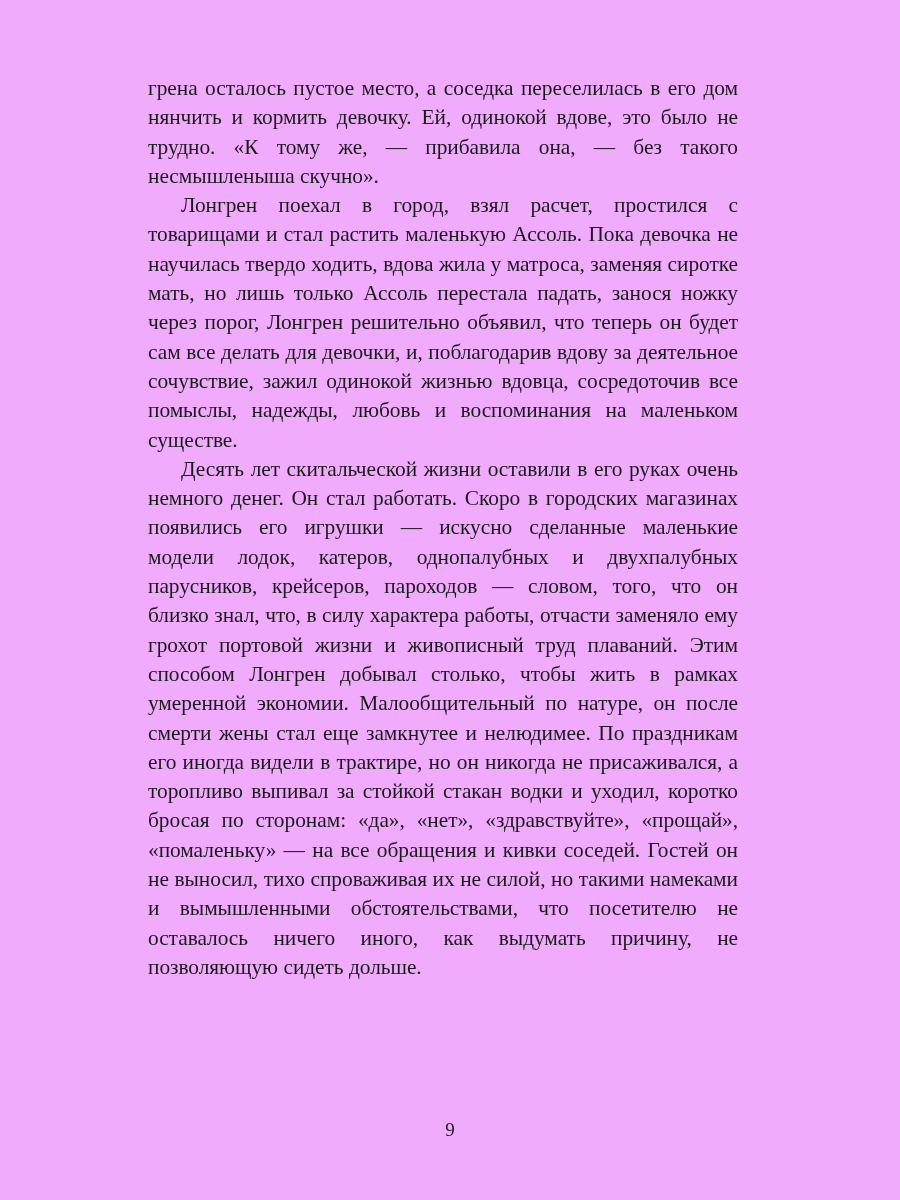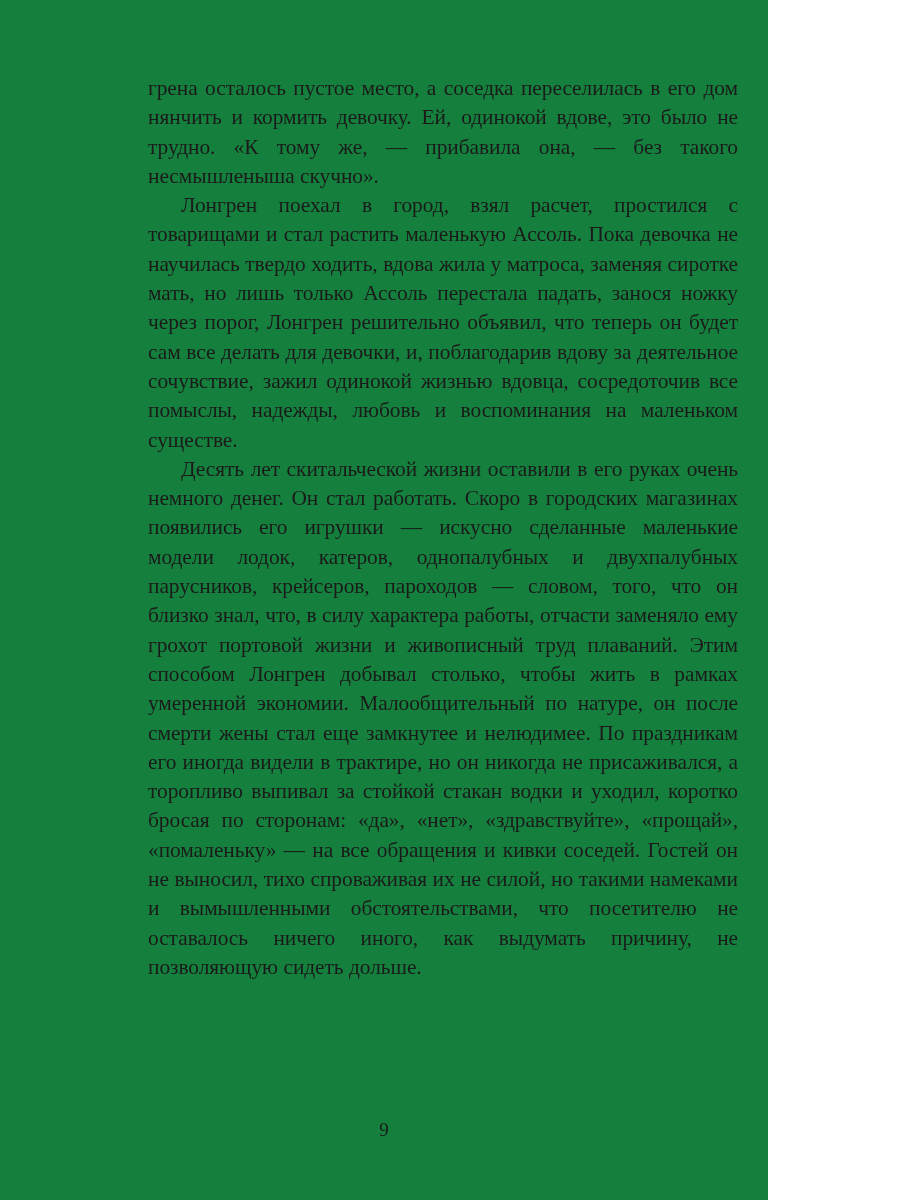--- a/index.html
+++ b/index.html
@@ -3,23 +3,23 @@
 <meta charset="utf-8">
 <title>Book page</title>
 <style>
   html, body {
     margin: 0;
     padding: 0;
     background: #ffffff;
   }
   .page {
     position: relative;
-    width: 768px;
+    width: 900px;
     height: 1200px;
-    background: #15803d;
+    background: #f0abfc;
     overflow: hidden;
     box-sizing: border-box;
   }
   .text-block {
     position: absolute;
     left: 148px;
     top: 74px;
     width: 590px;
   }
   .para {

